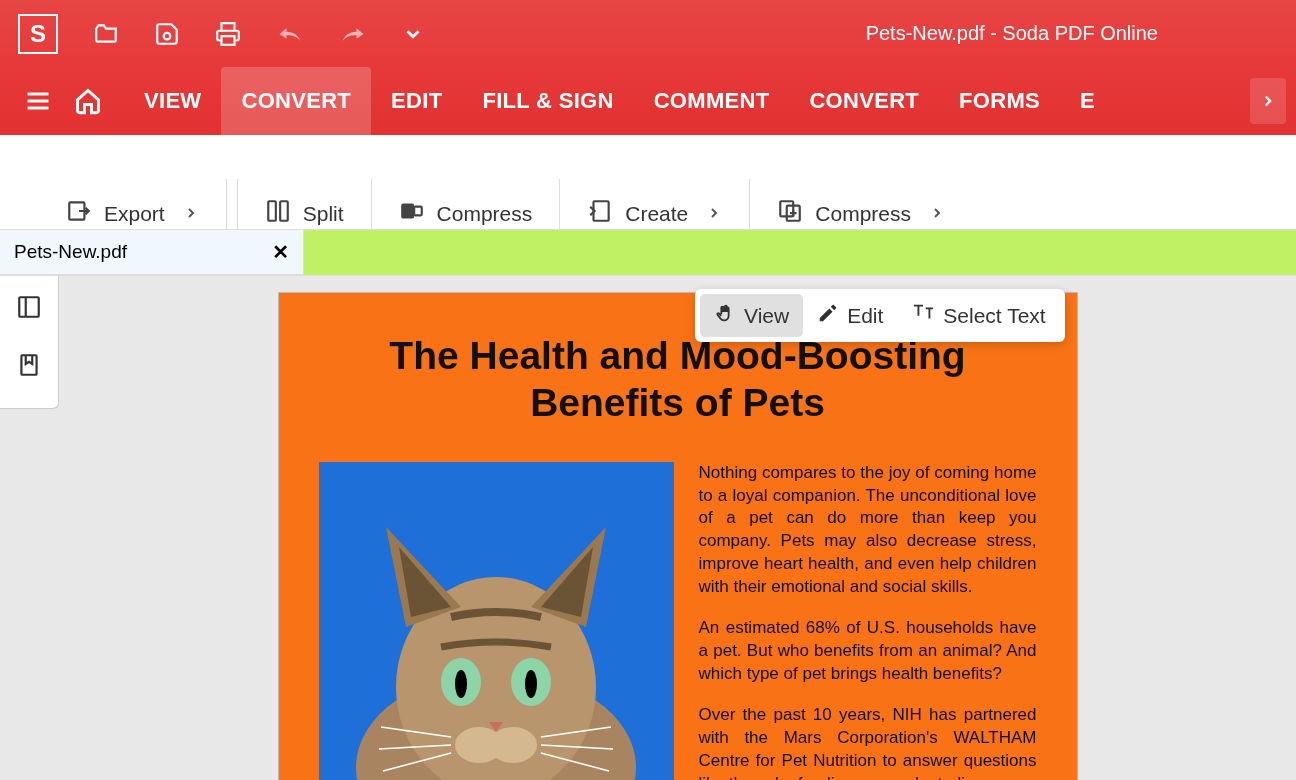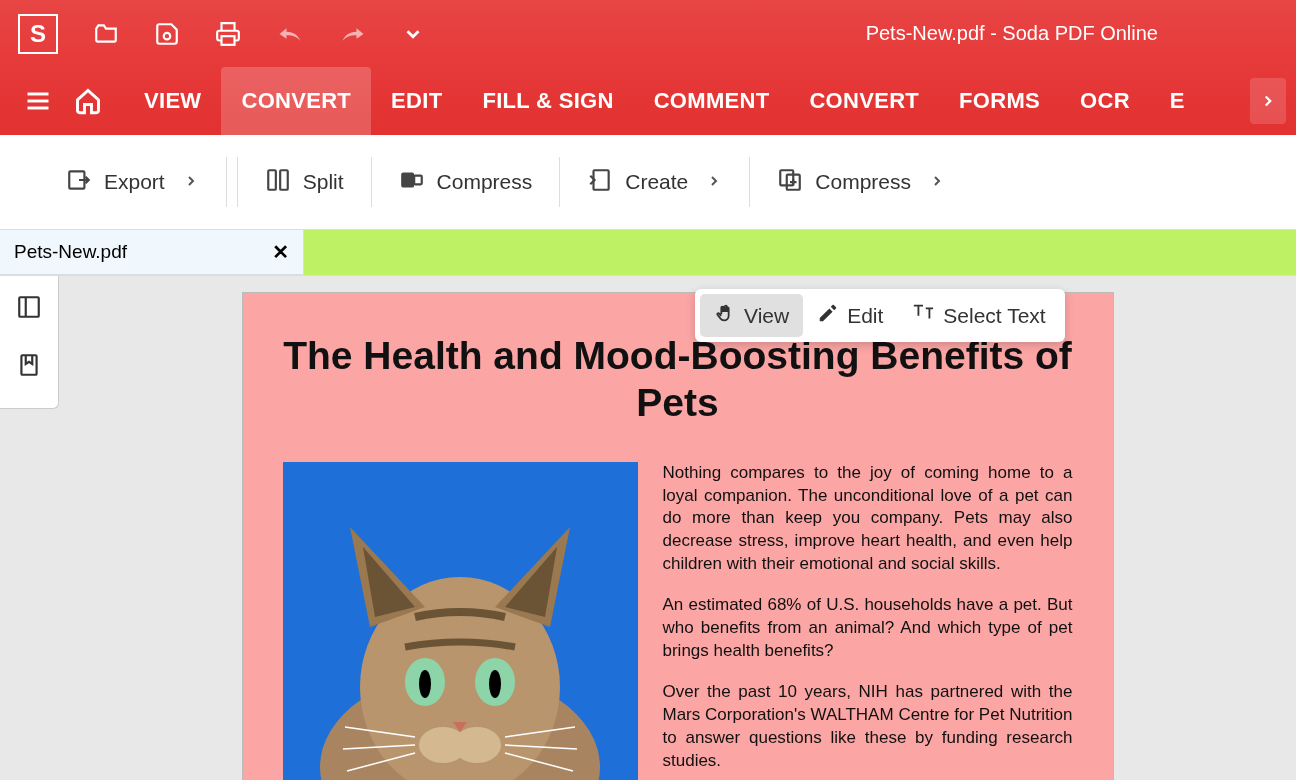--- a/index.html
+++ b/index.html
@@ -94,21 +94,21 @@
       display: flex;
       align-items: center;
       justify-content: center;
       border-radius: 4px;
       cursor: pointer;
     }
     .sub-toolbar {
       background: #fff;
       height: 95px;
       display: flex;
-      align-items: center;
+      align-items: flex-end;
       padding-left: 44px;
       border-bottom: 1px solid #ddd;
     }
     .sub-item {
       display: flex;
       align-items: center;
       gap: 12px;
       font-size: 21px;
       color: #333;
       cursor: pointer;
@@ -175,22 +175,22 @@
       cursor: pointer;
     }
     .page-area {
       flex: 1;
       display: flex;
       justify-content: center;
       padding-top: 16px;
       position: relative;
     }
     .page {
-      background: #fca5a5;
-      width: 872px;
+      background: #f97316;
+      width: 800px;
       border: 1px solid #bbb;
       padding: 40px 40px 0 40px;
       position: relative;
     }
     .floating-toolbar {
       position: absolute;
       top: 13px;
       left: 695px;
       background: #fff;
       border-radius: 6px;
@@ -312,21 +312,20 @@
         <path d="M3 11l9-8 9 8v9a2 2 0 01-2 2h-4v-7h-6v7H5a2 2 0 01-2-2z"></path>
       </svg>
   </span>
   <div class="nav-tab">VIEW</div>
   <div class="nav-tab active">CONVERT</div>
   <div class="nav-tab">EDIT</div>
   <div class="nav-tab">FILL &amp; SIGN</div>
   <div class="nav-tab">COMMENT</div>
   <div class="nav-tab">CONVERT</div>
   <div class="nav-tab">FORMS</div>
-  <div class="nav-tab">OCR</div>
   <div class="nav-tab">E</div>
   <div class="nav-scroll">
     <svg width="18" height="18" viewBox="0 0 24 24" fill="none" stroke="currentColor" stroke-width="3">
         <polyline points="9 18 15 12 9 6"></polyline>
       </svg>
   </div>
 </div>
 
 <div class="sub-toolbar">
   <div class="sub-item">

